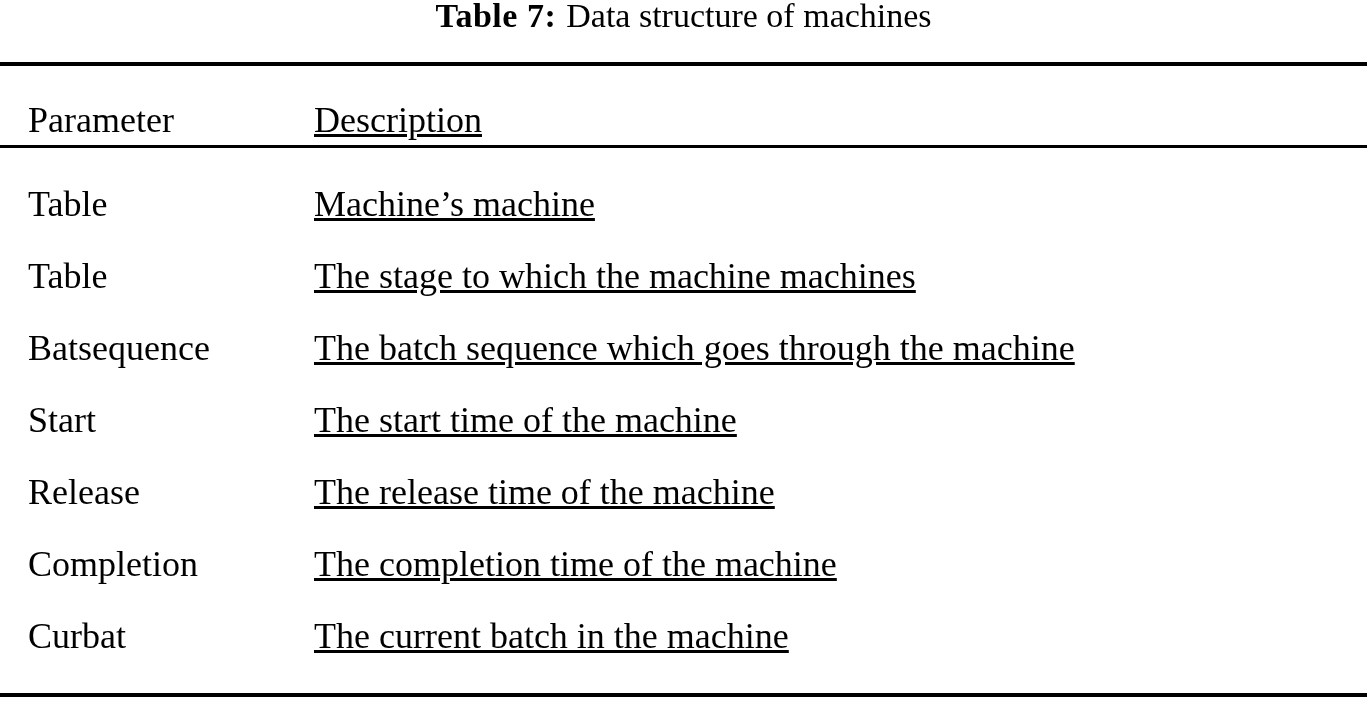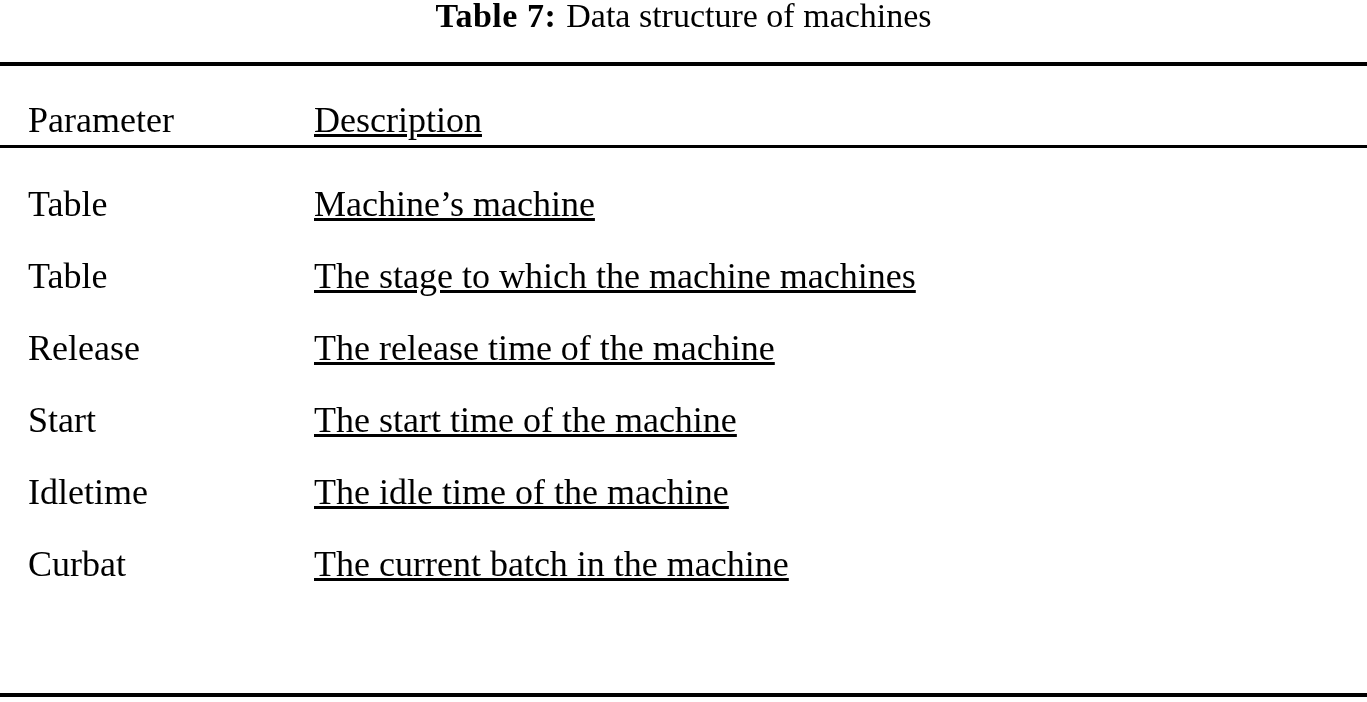--- a/index.html
+++ b/index.html
@@ -127,30 +127,34 @@
     <tbody>
       <tr>
         <td class="cell-param nowrap">Table</td>
         <td class="cell-desc nowrap">Machine’s machine</td>
       </tr>
       <tr>
         <td class="cell-param nowrap">Table</td>
         <td class="cell-desc nowrap">The stage to which the machine machines</td>
       </tr>
       <tr>
-        <td class="cell-param nowrap">Release</td>
-        <td class="cell-desc nowrap">The release time of the machine</td>
+        <td class="cell-param nowrap">Batsequence</td>
+        <td class="cell-desc nowrap">The batch sequence which goes through the machine</td>
       </tr>
       <tr>
         <td class="cell-param nowrap">Start</td>
         <td class="cell-desc nowrap">The start time of the machine</td>
       </tr>
       <tr>
-        <td class="cell-param nowrap">Idletime</td>
-        <td class="cell-desc nowrap">The idle time of the machine</td>
+        <td class="cell-param nowrap">Release</td>
+        <td class="cell-desc nowrap">The release time of the machine</td>
+      </tr>
+      <tr>
+        <td class="cell-param nowrap">Completion</td>
+        <td class="cell-desc nowrap">The completion time of the machine</td>
       </tr>
       <tr>
         <td class="cell-param nowrap">Curbat</td>
         <td class="cell-desc nowrap">The current batch in the machine</td>
       </tr>
     </tbody>
   </table>
 
 </div>
 

